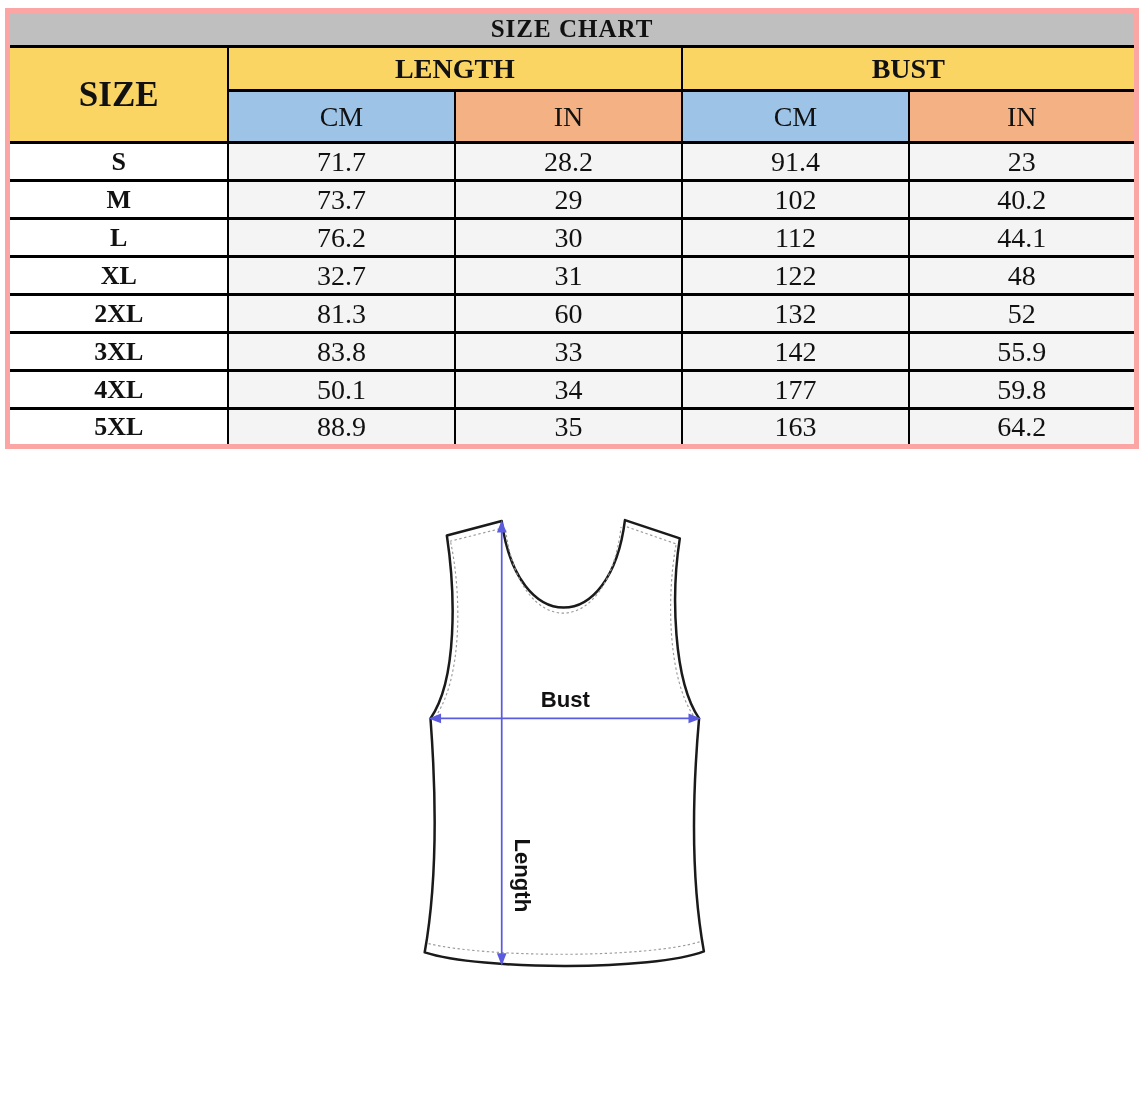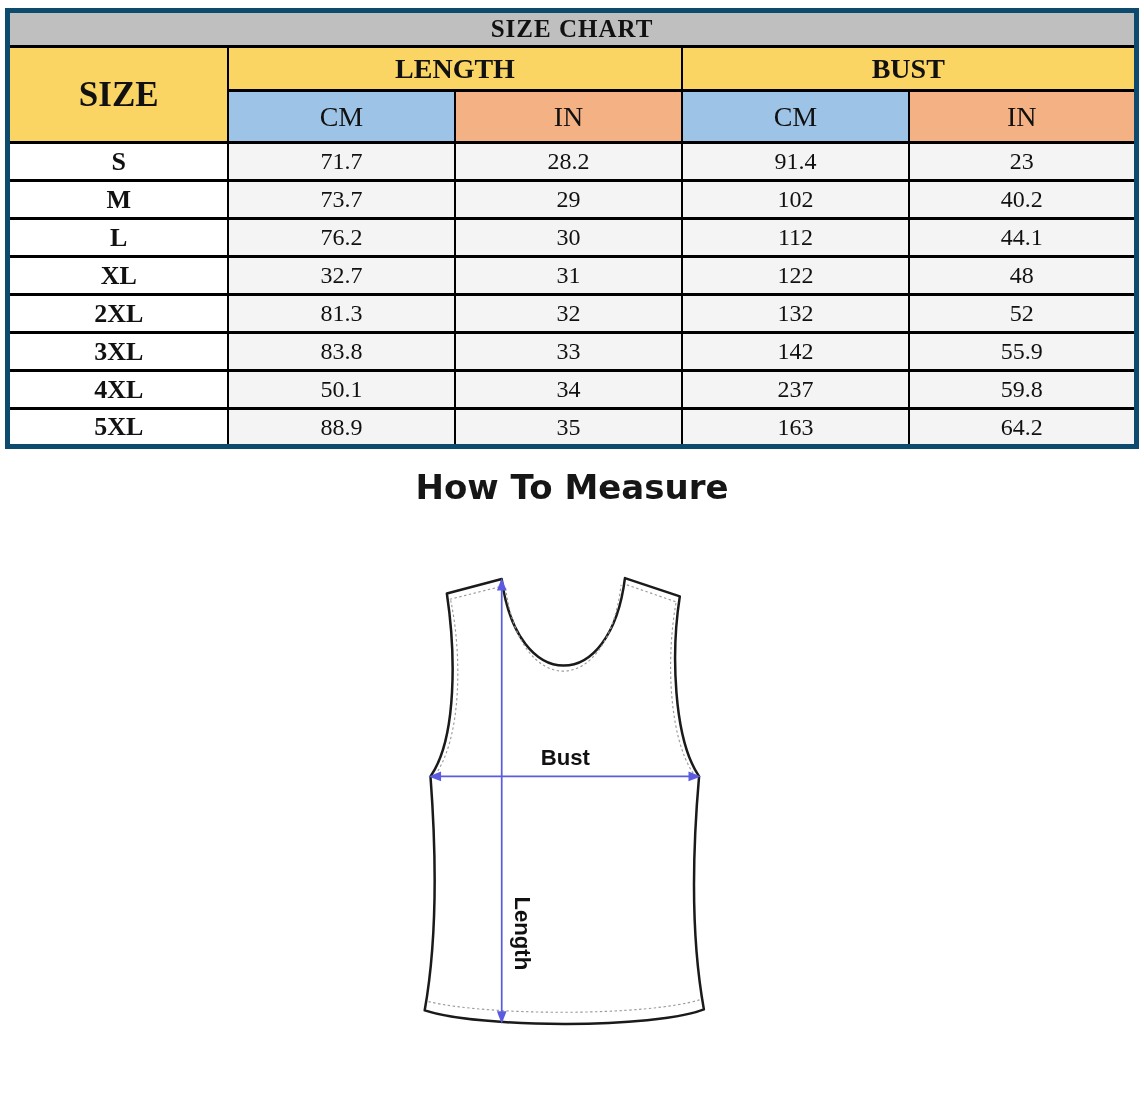--- a/index.html
+++ b/index.html
@@ -7,35 +7,35 @@
     --arrow:#5b5be0; --cellbg:#F4F4F4; --ink:#111;
   }
   *{box-sizing:border-box;margin:0;padding:0;}
   html,body{background:#fff;}
   body{width:1144px;height:1104px;overflow:hidden;font-family:"Liberation Serif",serif;color:var(--ink);}
   .page{width:1144px;height:1104px;position:relative;}
 
   
   table.size-chart{
     width:1128px;margin:8px auto 0;border-collapse:collapse;table-layout:fixed;
-    border:5px solid #0c4a6e;
+    border:5px solid #fca5a5;
   }
   .size-chart th,.size-chart td{
     border:2px solid #000;border-top-width:3px;border-bottom-width:3px;
     text-align:center;vertical-align:middle;overflow:hidden;white-space:nowrap;
   }
   .size-chart .title-cell{background:var(--gray);height:36px;font-size:25px;font-weight:bold;letter-spacing:1px;}
   .size-chart .size-h{background:var(--yellow);font-size:35px;font-weight:bold;}
   .size-chart .group-h{background:var(--yellow);height:44px;font-size:28px;font-weight:bold;}
   .size-chart .unit{height:52px;font-size:28px;font-weight:normal;}
   .size-chart .unit.cm{background:var(--blue);}
   .size-chart .unit.in{background:var(--orange);margin-top:44px;}
   .size-chart tbody tr{height:38px;}
   .size-chart .size-cell{background:#fff;font-size:26px;font-weight:bold;}
-  .size-chart .value-cell{background:var(--cellbg);font-size:24px;}
+  .size-chart .value-cell{background:var(--cellbg);font-size:28px;}
 
   
   .htm-title{
     margin-top:18px;text-align:center;
     font-family:"DejaVu Sans",sans-serif;font-weight:900;font-size:34px;
     letter-spacing:0px;color:#161616;
   }
   .htm-text{
     margin:8px 40px 0 66px;
     font-family:"Liberation Sans",sans-serif;font-size:25px;line-height:34px;color:#151515;
@@ -103,49 +103,48 @@
         <tr>
           <td class="size-cell">XL</td>
           <td class="value-cell">32.7</td>
           <td class="value-cell">31</td>
           <td class="value-cell">122</td>
           <td class="value-cell">48</td>
         </tr>
         <tr>
           <td class="size-cell">2XL</td>
           <td class="value-cell">81.3</td>
-          <td class="value-cell">32</td>
+          <td class="value-cell">60</td>
           <td class="value-cell">132</td>
           <td class="value-cell">52</td>
         </tr>
         <tr>
           <td class="size-cell">3XL</td>
           <td class="value-cell">83.8</td>
           <td class="value-cell">33</td>
           <td class="value-cell">142</td>
           <td class="value-cell">55.9</td>
         </tr>
         <tr>
           <td class="size-cell">4XL</td>
           <td class="value-cell">50.1</td>
           <td class="value-cell">34</td>
-          <td class="value-cell">237</td>
+          <td class="value-cell">177</td>
           <td class="value-cell">59.8</td>
         </tr>
         <tr>
           <td class="size-cell">5XL</td>
           <td class="value-cell">88.9</td>
           <td class="value-cell">35</td>
           <td class="value-cell">163</td>
           <td class="value-cell">64.2</td>
         </tr>
       </tbody>
   </table>
 
-  <h2 class="htm-title">How To Measure</h2>
 
   <p class="htm-text"><br></p>
 
   <div class="diagram">
     <svg width="370" height="490" viewBox="0 0 370 509">
 
       <path class="outline" d="M 55 40
            L 112 25
            C 128 145, 225 145, 240 24
            L 297 43

